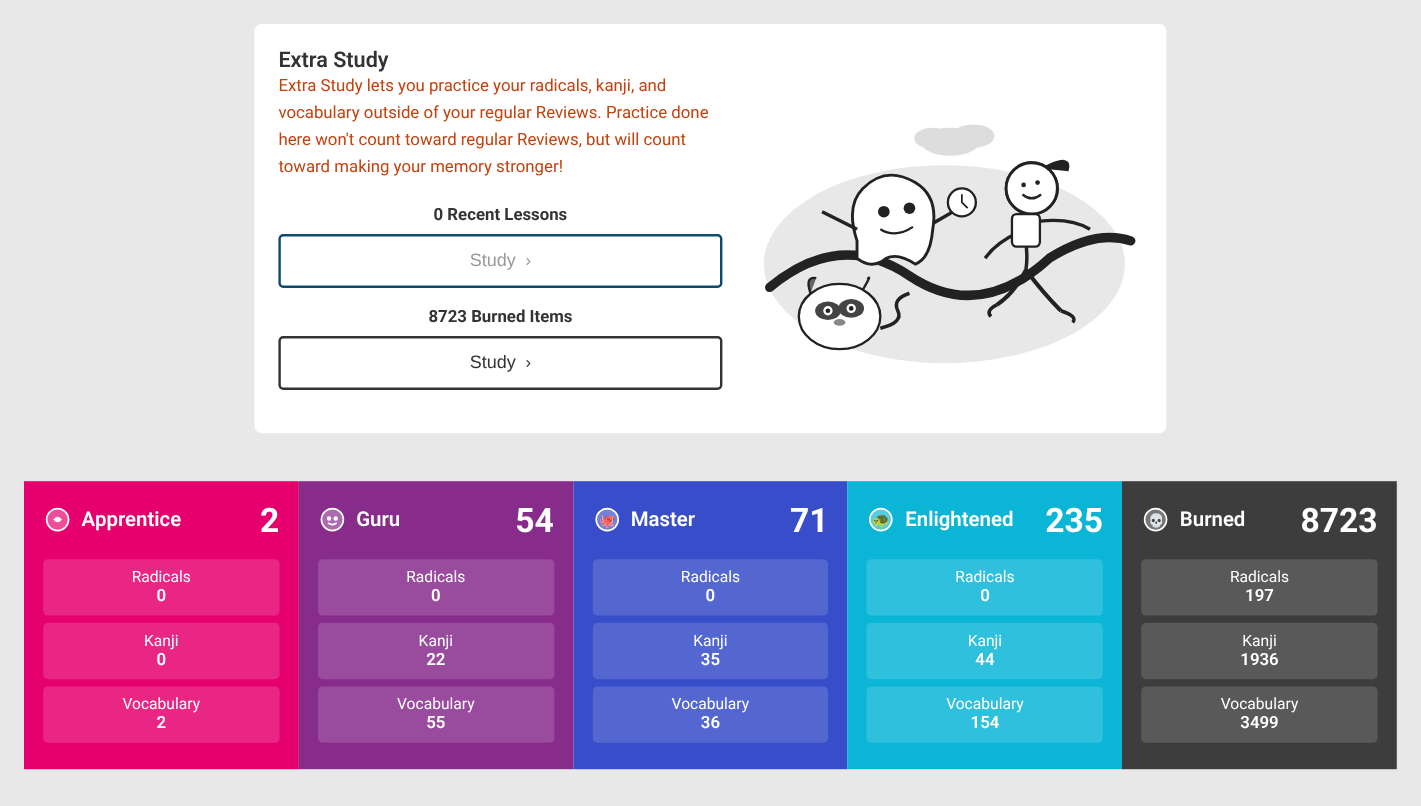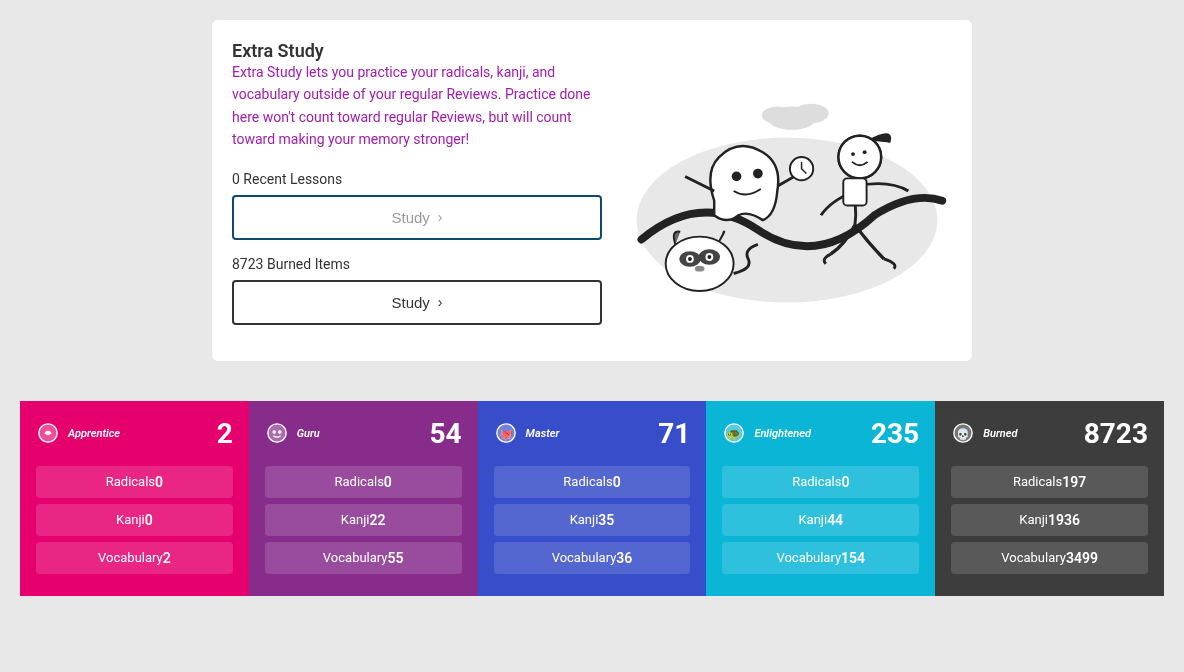--- a/index.html
+++ b/index.html
@@ -35,34 +35,35 @@
       gap: 20px;
       align-items: flex-start;
     }
 
     .extra-study-left {
       flex: 1;
     }
 
     .extra-study-description {
       font-size: 14px;
-      color: #a21caf;
+      color: #c2410c;
       line-height: 1.6;
       margin-bottom: 20px;
     }
 
     .study-section {
       margin-bottom: 16px;
     }
 
     .section-label {
       font-size: 14px;
-      font-weight: 400;
+      font-weight: 700;
       color: #333;
       margin-bottom: 8px;
+      text-align: center;
     }
 
     .study-button {
       width: 100%;
       padding: 12px 20px;
       border: 2px solid #0c4a6e;
       border-radius: 4px;
       background: #fff;
       font-size: 15px;
       color: #999;
@@ -122,40 +123,40 @@
       width: 24px;
       height: 24px;
       border-radius: 50%;
       display: flex;
       align-items: center;
       justify-content: center;
       font-size: 14px;
     }
 
     .srs-card-name {
-      font-size: 11px;
+      font-size: 17px;
       font-weight: 600;
       color: #fff;
-      font-style: italic;
     }
 
     .srs-card-count {
       font-size: 28px;
       font-weight: 700;
       color: #fff;
     }
 
     .srs-item-row {
       display: flex;
       align-items: center;
-      justify-content: center;
+      justify-content: flex-end;
       background: rgba(255,255,255,0.15);
       border-radius: 4px;
       padding: 8px 12px;
       margin-bottom: 6px;
+      flex-direction: column;
     }
 
     .srs-item-label {
       font-size: 13px;
       color: #fff;
     }
 
     .srs-item-value {
       font-size: 14px;
       font-weight: 600;

